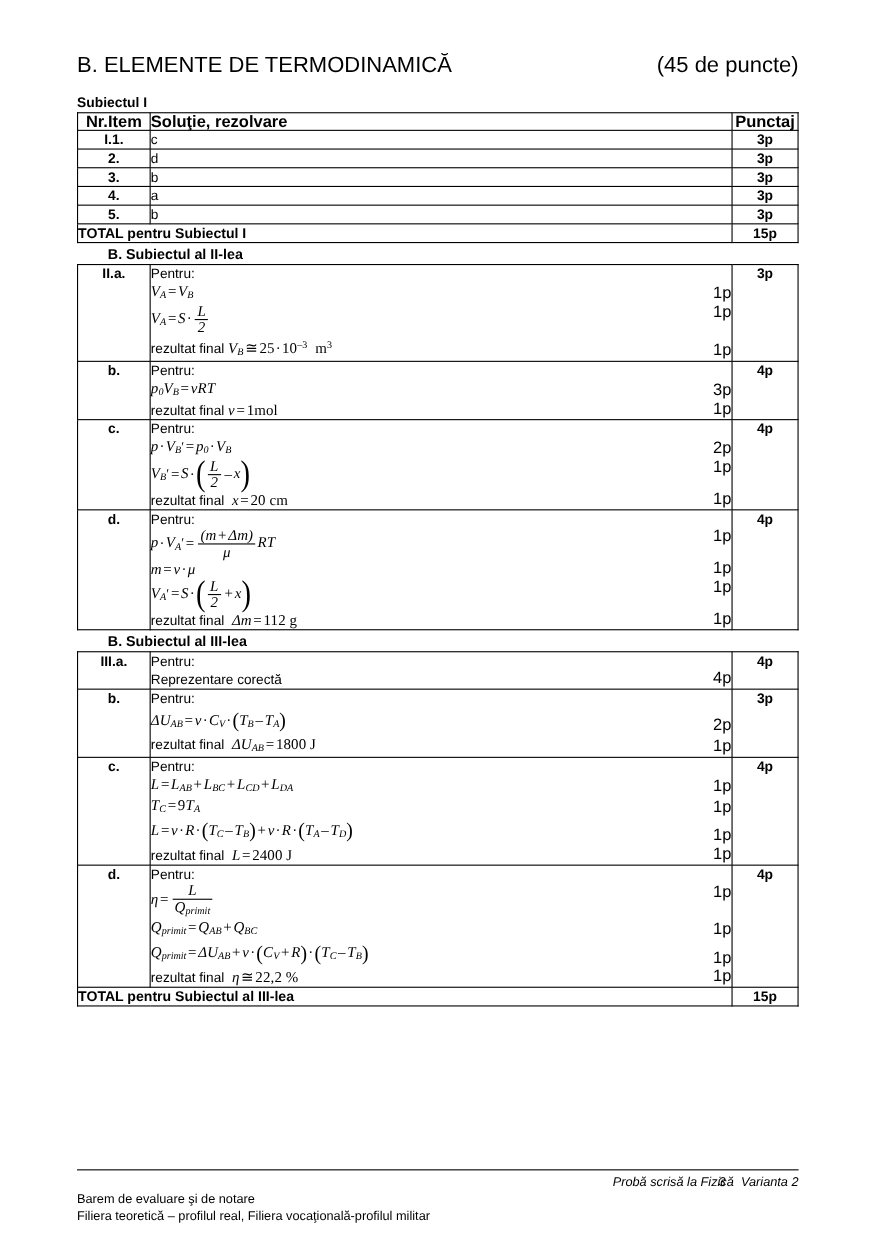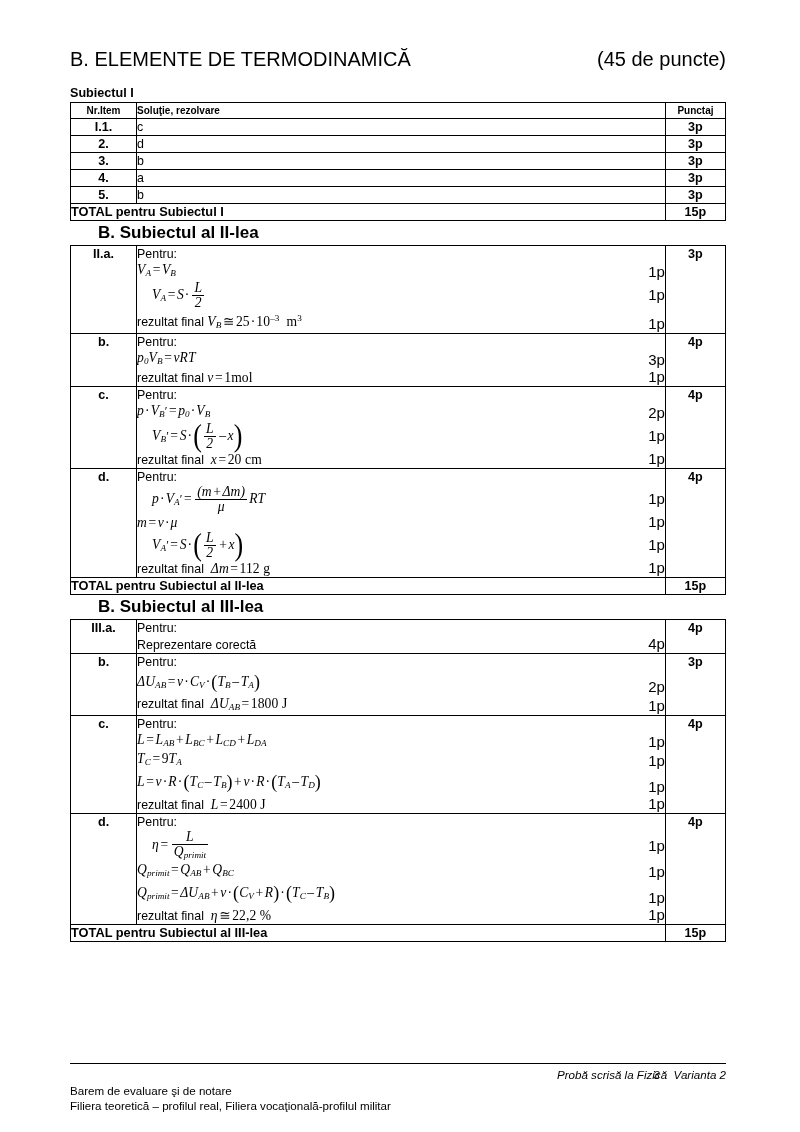--- a/index.html
+++ b/index.html
@@ -47,21 +47,21 @@
     margin-top: 4px;
   }
   .subject-label {
     font-weight: bold;
     font-size: 12.6px;
     margin-top: 15px;
     margin-bottom: 2px;
   }
   .section-label {
     font-weight: bold;
-    font-size: 17px;
+    font-size: 13px;
     margin-top: 2px;
     margin-bottom: 2px;
     padding-left: 28px;
   }
 
   
   table.barem {
     border-collapse: collapse;
     width: 656px;
     table-layout: fixed;
@@ -71,21 +71,21 @@
     border: 1px solid #000000;
     padding: 0;
     vertical-align: top;
   }
   .col-item  { width: 66px; }
   .col-sol   { width: 528px; }
   .col-pts   { width: 60px; }
 
   th.hcell {
     font-weight: bold;
-    font-size: 10px;
+    font-size: 15px;
     text-align: left;
     padding: 1px 4px 2px 5px;
     line-height: 15px;
   }
   th.hcell.center { text-align: center; padding-left: 0; padding-right: 0; }
 
   td.item-cell {
     text-align: center;
     font-weight: bold;
     padding: 1px 2px 2px 2px;
@@ -118,21 +118,21 @@
     min-height: 16px;
   }
   .solline .txt { flex: 0 1 auto; }
   .solline .sc {
     flex: none;
     font-size: 15px;
     padding-left: 12px;
     padding-bottom: 1px;
     white-space: nowrap;
   }
-  .solline.tall { align-items: center; margin-left: 15px; }
+  .solline.tall { align-items: flex-start; }
 
   
   .math {
     font-family: "Liberation Serif", serif;
     font-style: italic;
     font-size: 13.6px;
     white-space: nowrap;
     letter-spacing: 0.1px;
   }
   .math .up { font-style: normal; font-family: Liberation Serif, serif; }
@@ -356,24 +356,20 @@
               <span class="sc plain">1p</span>
             </div>
             <div class="solline">
               <span class="txt"><span class="plain">rezultat final</span>&nbsp; <span class="math">Δm<span class="op">=</span><span class="up">112 g</span></span></span>
               <span class="sc plain">1p</span>
             </div>
           </td>
           <td class="pts-cell">4p</td>
         </tr>
 
-        <tr>
-          <td class="total-cell" colspan="2">TOTAL pentru Subiectul al II-lea</td>
-          <td class="pts-cell">15p</td>
-        </tr>
       </tbody>
     </table>
 
     <div class="section-label">B. Subiectul al III-lea</div>
 
     <table class="barem">
       <colgroup>
           <col class="col-item">
           <col class="col-sol">
           <col class="col-pts">

